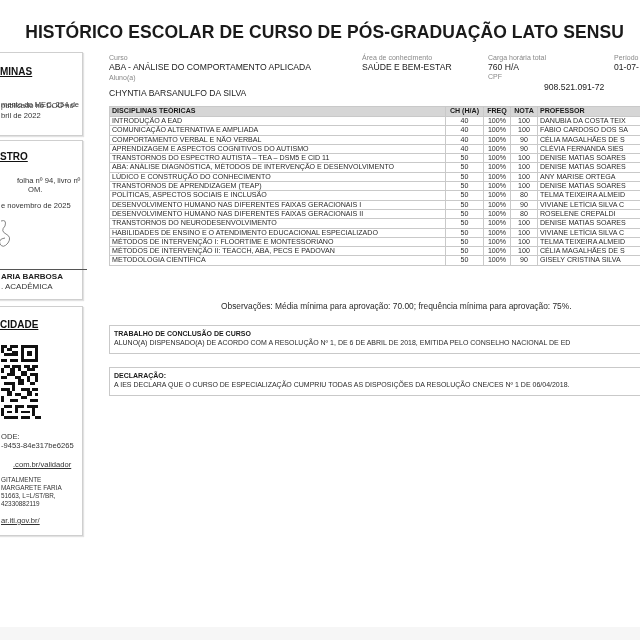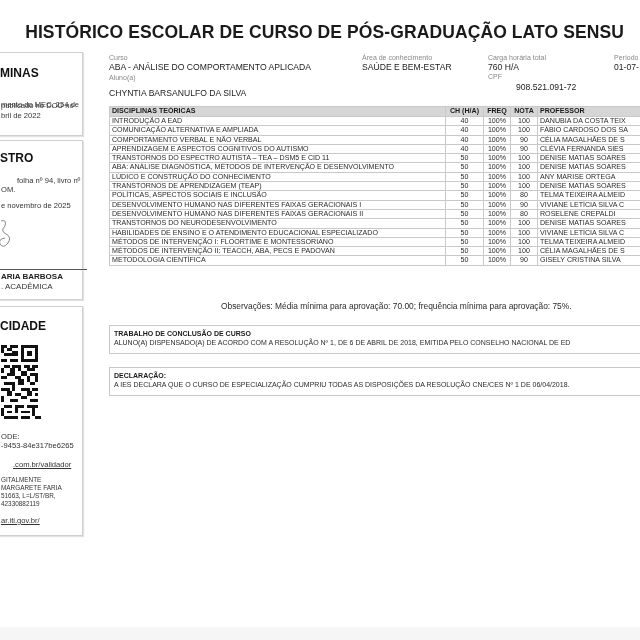--- a/index.html
+++ b/index.html
@@ -10,21 +10,21 @@
   }
   .title {
     position:absolute; left:0; top:16px; width:624px; text-align:right;
     font-size:17.5px; font-weight:bold; color:#1a1a1a; letter-spacing:0.1px;margin-top:6px;
   }
   
   .sidebox {
     position:absolute; left:-6px; width:87px; border:1px solid #cfcfcf;
     background:#fff; box-shadow:1px 1px 1px #e2e2e2;
   }
-  .sidebox .hd { font-weight:bold; font-size:12px; color:#111; white-space:nowrap; position:absolute; }
+  .sidebox .hd { font-weight:bold; font-size:10px; color:#111; white-space:nowrap; position:absolute;text-decoration:underline; }
   .sidebox .tx { font-size:7.6px; color:#333; white-space:nowrap; position:absolute; line-height:9.5px; }
   .sidebox .small { font-size:6.4px; color:#333; white-space:nowrap; position:absolute; line-height:8px; }
   .sidebox a, .link { color:#2b2bbf; text-decoration:underline; }
   .qr { position:absolute; left:6px; top:36px; width:40px; height:78px; }
 
   
   .lab { position:absolute; font-size:7px; color:#888; white-space:nowrap; }
   .val { position:absolute; font-size:8.6px; color:#222; white-space:nowrap; }
 
   
@@ -53,21 +53,21 @@
 <div class="sidebox" style="top:52px;height:82px;">
   <div class="hd" style="left:5px;top:13px;">MINAS</div>
   <div class="tx" style="left:6px;top:38px;margin-top:9px;">mento do MEC, 254 de</div>
   <div class="tx" style="left:6px;top:48px;">publicado no DOU no</div>
   <div class="tx" style="left:6px;top:58px;">bril de 2022</div>
 </div>
 
 <div class="sidebox" style="top:140px;height:158px;">
   <div class="hd" style="left:5px;top:10px;">STRO</div>
   <div class="tx" style="left:6px;top:35px;padding-left:16px;">folha nº 94, livro nº</div>
-  <div class="tx" style="left:6px;top:44px;">OM.</div>
+  <div class="tx" style="left:6px;top:44px;padding-left:27px;">OM.</div>
   <div class="tx" style="left:6px;top:60px;">e novembro de 2025</div>
   <svg style="position:absolute;left:2px;top:76px;" width="20" height="36" viewBox="0 0 20 36">
     <path d="M4 4 Q10 2 8 9 Q3 14 9 17 Q15 20 11 26 Q6 32 3 27 Q1 22 8 21" fill="none" stroke="#777" stroke-width="0.9"></path>
   </svg>
   <div style="position:absolute;left:0;top:128px;width:92px;border-top:1px solid #555;"></div>
   <div class="tx" style="left:6px;top:131px;font-weight:bold;font-size:8px;color:#222;">ARIA BARBOSA</div>
   <div class="tx" style="left:6px;top:141px;font-size:8px;">. ACADÊMICA</div>
 </div>
 
 <div class="sidebox" style="top:306px;height:228px;">
@@ -143,21 +143,21 @@
 
 <div class="lab" style="left:109px;top:54px;">Curso</div>
 <div class="val" style="left:109px;top:62px;">ABA - ANÁLISE DO COMPORTAMENTO APLICADA</div>
 <div class="lab" style="left:109px;top:74px;">Aluno(a)</div>
 <div class="val" style="left:109px;top:88px;">CHYNTIA BARSANULFO DA SILVA</div>
 <div class="lab" style="left:362px;top:54px;">Área de conhecimento</div>
 <div class="val" style="left:362px;top:62px;">SAÚDE E BEM-ESTAR</div>
 <div class="lab" style="left:488px;top:54px;">Carga horária total</div>
 <div class="val" style="left:488px;top:62px;">760 H/A</div>
 <div class="lab" style="left:488px;top:73px;">CPF</div>
-<div class="val" style="left:488px;top:82px;padding-left:28px;">908.521.091-72</div>
+<div class="val" style="left:516px;top:82px;padding-left:28px;">908.521.091-72</div>
 <div class="lab" style="left:614px;top:54px;">Período</div>
 <div class="val" style="left:614px;top:62px;">01-07-</div>
 
 <table class="tbl">
   <colgroup>
     <col style="width:336px">
       <col style="width:38px">
       <col style="width:27px">
       <col style="width:27px">
       <col style="width:132px">

